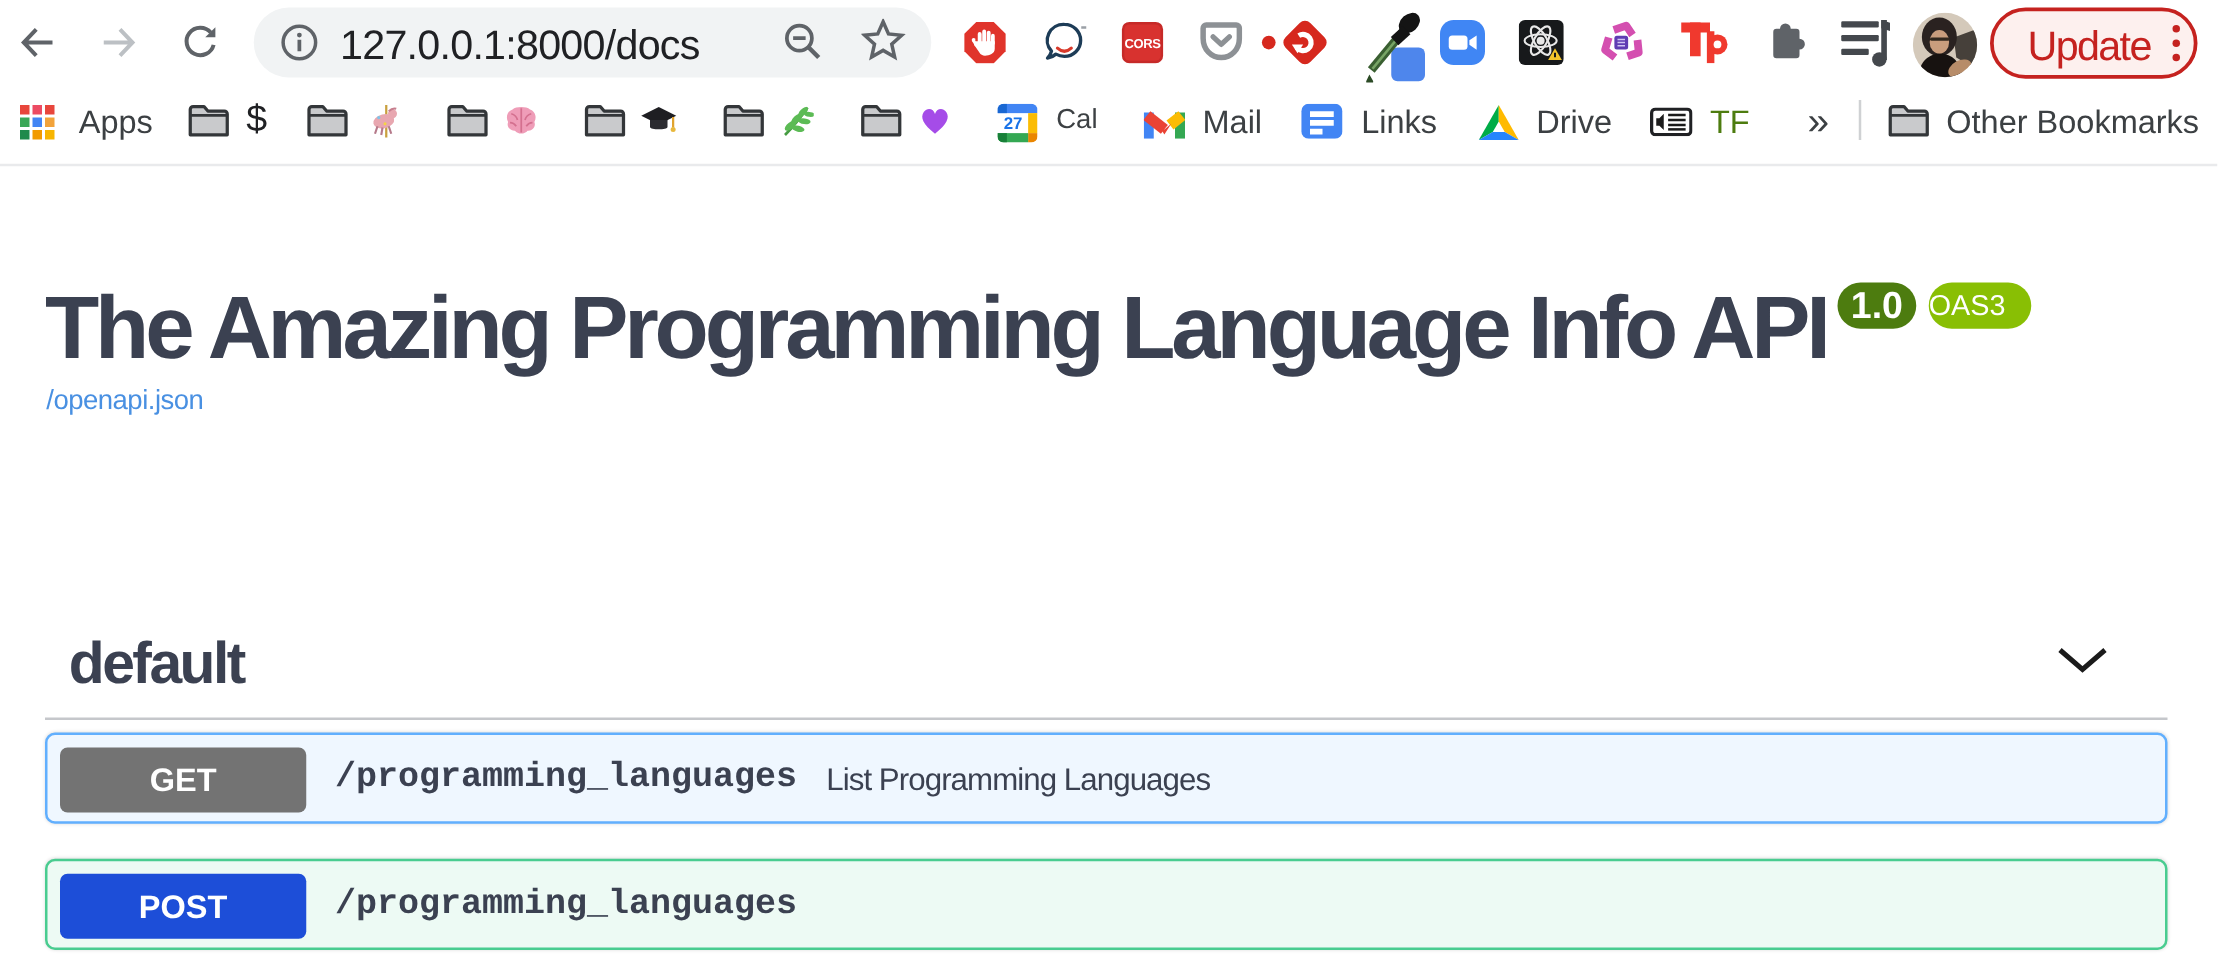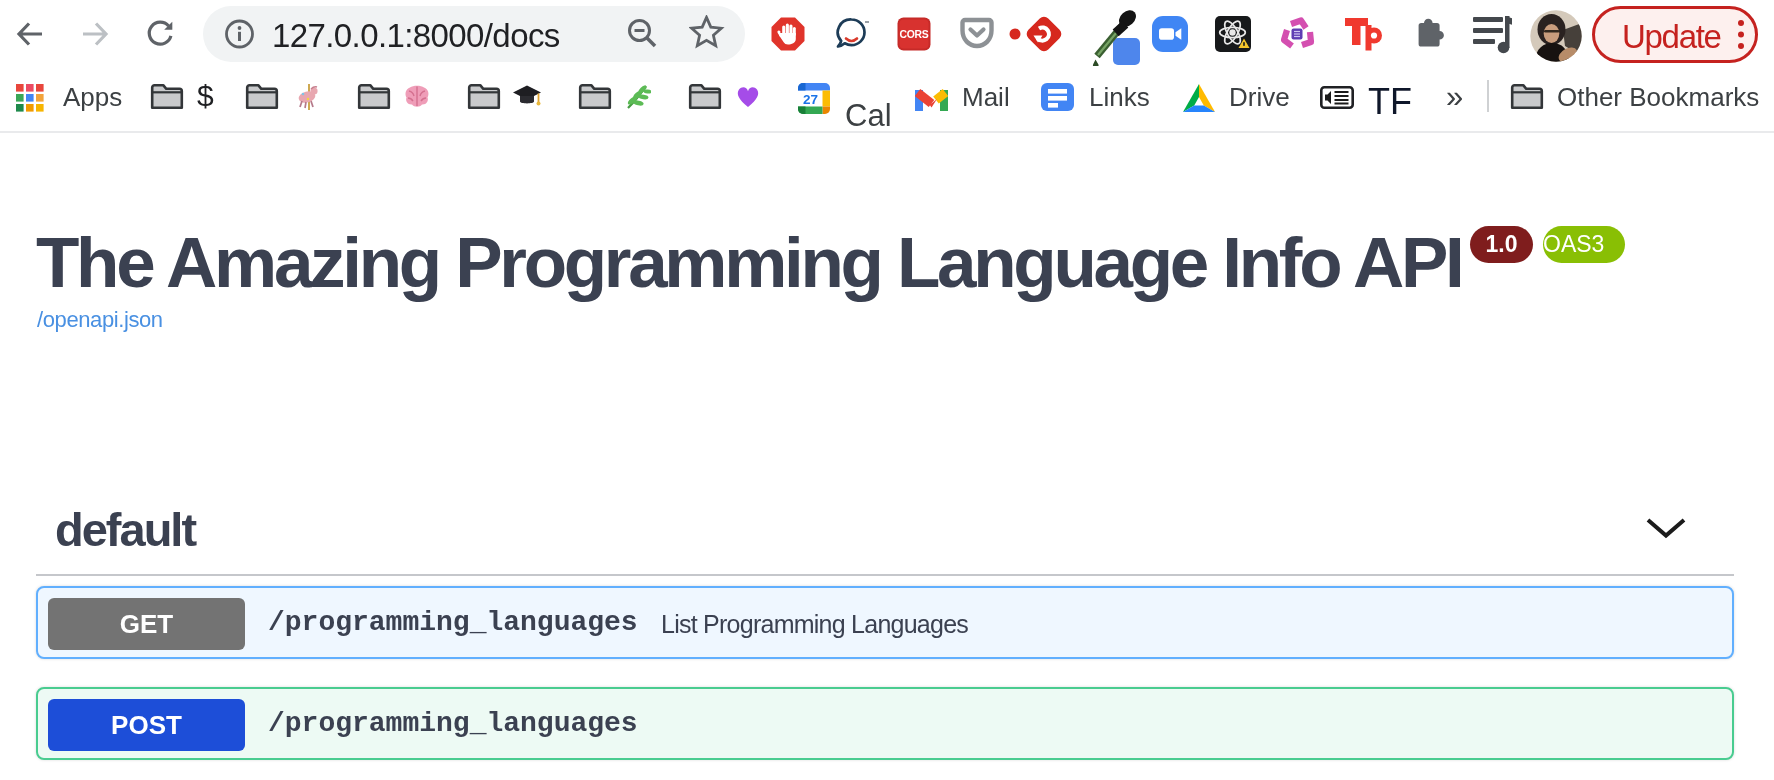--- a/index.html
+++ b/index.html
@@ -266,21 +266,21 @@
     <rect width="32" height="31" fill="#fff"></rect>
     <rect x="0" y="0" width="32" height="7.5" fill="#4285f4"></rect>
     <rect x="0" y="0" width="7.5" height="7.5" fill="#1967d2"></rect>
     <rect x="24.5" y="7.5" width="7.5" height="16" fill="#fbbc04"></rect>
     <rect x="24.5" y="23.5" width="7.5" height="7.5" fill="#ea8600"></rect>
     <rect x="0" y="23.5" width="24.5" height="7.5" fill="#34a853"></rect>
     <rect x="0" y="23.5" width="7.5" height="7.5" fill="#188038"></rect>
     <text x="12.5" y="20.5" text-anchor="middle" font-family="Liberation Sans, sans-serif" font-size="13.5" font-weight="bold" fill="#1a73e8">27</text>
   </g>
 </svg>
-<div class="txt" style="left:845px;top:100px;font-size:31px;color:#3c4043;">Cal</div>
+<div class="txt" style="left:845px;top:84px;font-size:22px;color:#3c4043;">Cal</div>
 
 <svg class="abs" style="left:915px;top:86px" width="33" height="25" viewBox="0 0 33 25">
   <rect x="0" y="4" width="8" height="21" fill="#4285f4"></rect>
   <rect x="25" y="4" width="8" height="21" fill="#34a853"></rect>
   <line x1="2.5" y1="6.5" x2="16.5" y2="17.5" stroke="#ea4335" stroke-width="9"></line>
   <line x1="30.5" y1="6.5" x2="21" y2="14" stroke="#fbbc04" stroke-width="9"></line>
   <polygon points="11,13 16.5,17.5 22,13 16.5,21.5" fill="#ea4335"></polygon>
 </svg>
 <div class="txt" style="left:962px;top:84px;font-size:26px;color:#3c4043;">Mail</div>
 
@@ -304,38 +304,38 @@
 <svg class="abs" style="left:1320px;top:86px" width="34" height="23" viewBox="0 0 34 23">
   <rect x="1.3" y="1.3" width="31.4" height="20.4" rx="3" fill="#fff" stroke="#202124" stroke-width="2.6"></rect>
   <polygon points="5,8.5 7.5,8.5 11,5 11,18 7.5,14.5 5,14.5" fill="#1b1b1b"></polygon>
   <g fill="#1b1b1b">
     <rect x="14.5" y="5" width="14" height="2"></rect>
     <rect x="14.5" y="9" width="14" height="2"></rect>
     <rect x="14.5" y="13" width="14" height="2"></rect>
     <rect x="14.5" y="16.5" width="14" height="2"></rect>
   </g>
 </svg>
-<div class="txt" style="left:1368px;top:84px;font-size:36px;color:#0f172a;">TF</div>
+<div class="txt" style="left:1368px;top:84px;font-size:26px;color:#4d7c0f;">TF</div>
 <div class="txt" style="left:1446px;top:81px;font-size:31px;color:#3c4043;">»</div>
 <div class="abs" style="left:1487px;top:80px;width:2px;height:32px;background:#cfd1d3;"></div>
 <svg class="abs bmf" style="left:1510px;top:83px" width="34" height="27" viewBox="0 0 34 27">
       <use href="#fold"></use>
     </svg>
 <div class="txt" style="left:1557px;top:84px;font-size:26px;color:#3c4043;">Other Bookmarks</div>
 <svg width="0" height="0" style="position:absolute">
   <defs>
     <g id="fold">
       <path d="M2.2,24.8 V4.5 A2.3,2.3 0 0 1 4.5,2.2 H13.2 L16.3,5.8 H29.5 A2.3,2.3 0 0 1 31.8,8.1 V24.8 Z" fill="#c9cacc" stroke="#333639" stroke-width="2.6" stroke-linejoin="round"></path>
       <line x1="2.2" y1="9.3" x2="31.8" y2="9.3" stroke="#333639" stroke-width="2.2"></line>
     </g>
   </defs>
 </svg>
 
 <div class="txt" style="left:36px;top:227px;font-size:71px;font-weight:bold;color:#3b4151;letter-spacing:-3.3px;">The Amazing Programming Language Info API</div>
-<div class="abs" style="left:1470px;top:226px;width:63px;height:37px;border-radius:19px;background:#7f1d1d;color:#fff;font-size:23px;font-weight:bold;text-align:center;line-height:37px;">1.0</div>
+<div class="abs" style="left:1470px;top:226px;width:63px;height:37px;border-radius:19px;background:#4d7c0f;color:#fff;font-size:30px;font-weight:bold;text-align:center;line-height:37px;">1.0</div>
 <div class="abs" style="left:1543px;top:226px;width:82px;height:37px;border-radius:19px;background:#89bf04;color:#fff;font-size:23px;font-weight:normal;text-align:left;line-height:37px;">OAS3</div>
 <div class="txt" style="left:37px;top:309px;font-size:22px;color:#4990e2;letter-spacing:-0.4px;">/openapi.json</div>
 
 <div class="txt" style="left:55px;top:506px;font-size:47px;font-weight:bold;color:#3b4151;letter-spacing:-2.0px;">default</div>
 <svg class="abs" style="left:1646px;top:518px" width="40" height="22" viewBox="0 0 40 22">
   <path d="M2,2 L20,17.5 L38,2" fill="none" stroke="#1b1b1b" stroke-width="4"></path>
 </svg>
 <div class="abs" style="left:36px;top:574px;width:1698px;height:1.5px;background:#c5c7cb;"></div>
 
 <div class="abs" style="left:36px;top:586px;width:1698px;height:73px;border:2px solid #61affe;border-radius:8px;background:#eff7ff;box-shadow:0 0 3px rgba(0,0,0,0.15);"></div>

